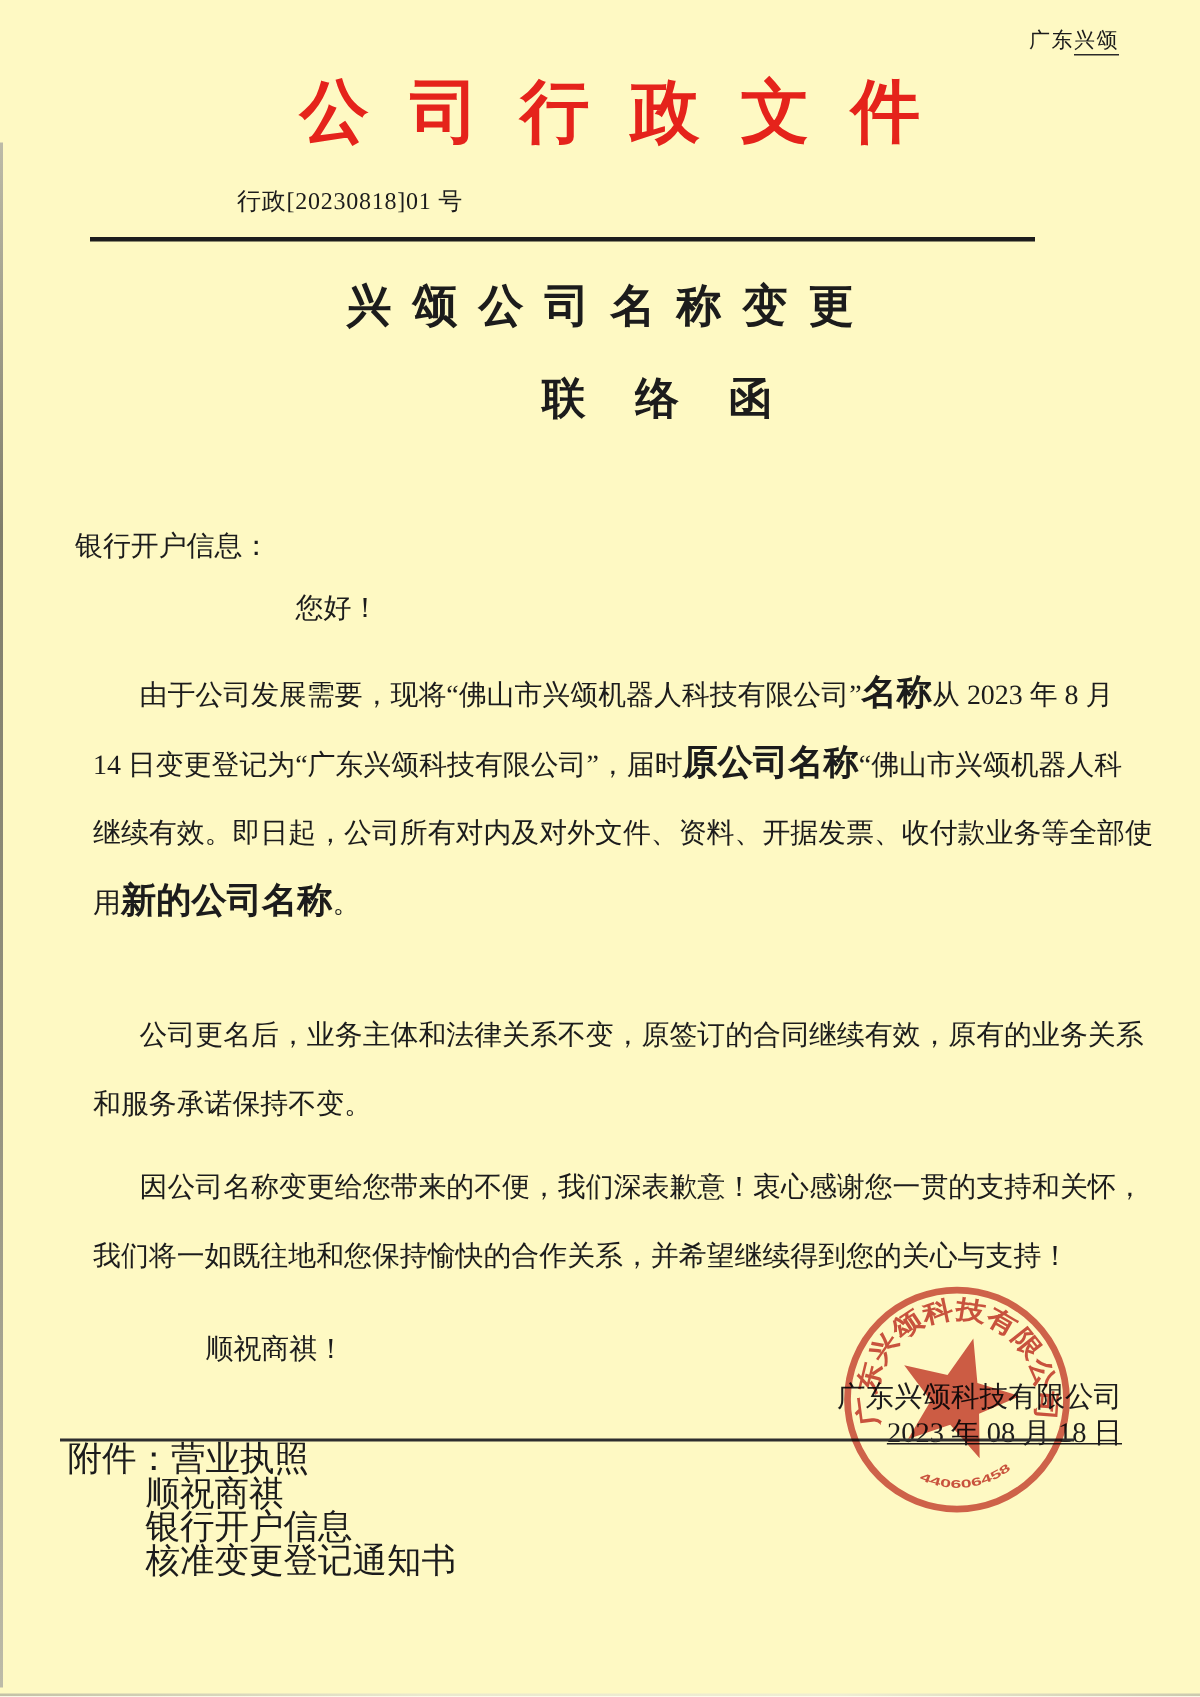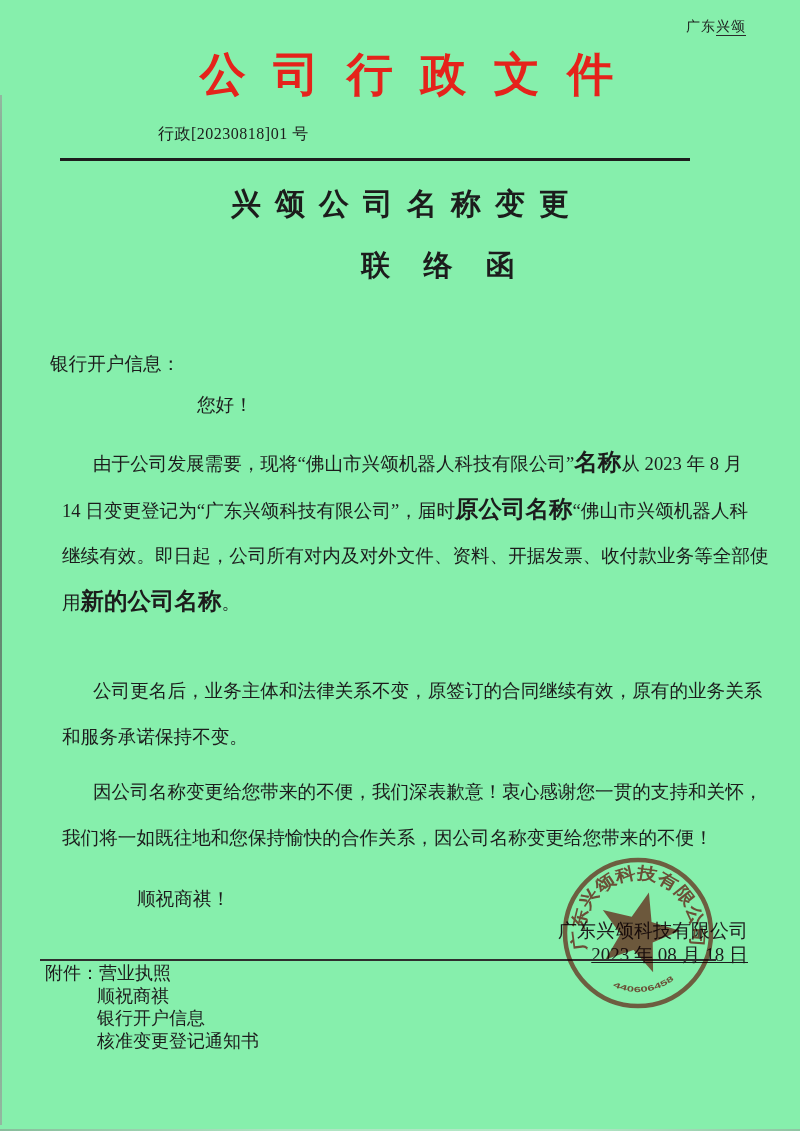--- a/index.html
+++ b/index.html
@@ -1,18 +1,18 @@
 <!DOCTYPE html>
 <html><head>
 <meta charset="utf-8">
 <style>
   html,body { margin:0; padding:0; background:#ffffff; }
   .page {
     position:relative; width:800px; height:1131px; margin:0 auto;
-    background:#86efac; overflow:hidden;
+    background:#fef9c3; overflow:hidden;
     font-family:"Liberation Serif","DejaVu Serif",serif;
     color:#1c1c1c;
   }
   .abs { position:absolute; white-space:nowrap; }
 
   .corner { top:18px; right:54px; font-size:14px; letter-spacing:1px; }
   .corner .ul { border-bottom:1.5px solid #2a2a2a; padding-bottom:1px; }
 
   .doc-title {
     top:44px; left:0; width:100%; text-align:center;
@@ -42,21 +42,21 @@
   .p2 { top:668px; }
   .p3 { top:769px; }
   .seg-bigbold { font-weight:700; font-size:23.5px; }
 
   .closing { top:886px; left:137px; }
 
   .sig-company { top:918px; right:52px; font-size:19px; }
   .sig-date    { top:942px; right:52px; font-size:19px;text-decoration:underline; }
   .rule-2 { top:959px; left:40px; width:676px; height:2px; background:#2e2e2e; }
 
-  .attachments { top:962px; left:45px; font-size:18px; line-height:22.5px; }
+  .attachments { top:962px; left:45px; font-size:23px; line-height:22.5px; }
   .attachments .row { white-space:nowrap; }
   .attachments .ind { padding-left:52px; }
 
   .seal { position:absolute; left:553px; top:848px; mix-blend-mode:multiply; }
   .seal text { font-family:"Liberation Sans","DejaVu Sans",sans-serif; }
 
   .edge-left {
     position:absolute; left:0; top:95px; width:2px; height:1030px;
     background:linear-gradient(#9a9a9a,#3c3c3c 25%,#585858 60%,#9a9a9a);
     opacity:.65;
@@ -95,21 +95,21 @@
     <div class="ln"><span>用</span><span class="seg-bigbold">新的公司名称</span><span>。</span></div>
   </div>
 
   <div class="abs body-text para p2">
     <div class="ln indent"><span>公司更名后，业务主体和法律关系不变，原签订的合同继续有效，原有的业务关系</span></div>
     <div class="ln"><span>和服务承诺保持不变。</span></div>
   </div>
 
   <div class="abs body-text para p3">
     <div class="ln indent"><span>因公司名称变更给您带来的不便，我们深表歉意！衷心感谢您一贯的支持和关怀，</span></div>
-    <div class="ln"><span>我们将一如既往地和您保持愉快的合作关系，因公司名称变更给您带来的不便！</span></div>
+    <div class="ln"><span>我们将一如既往地和您保持愉快的合作关系，并希望继续得到您的关心与支持！</span></div>
   </div>
 
   <div class="abs body-text closing">顺祝商祺！</div>
 
   <div class="abs sig-company">广东兴颂科技有限公司</div>
   <div class="abs sig-date">2023 年 08 月 18 日</div>
 
   <div class="abs rule-2"></div>
 
   <div class="abs attachments">

